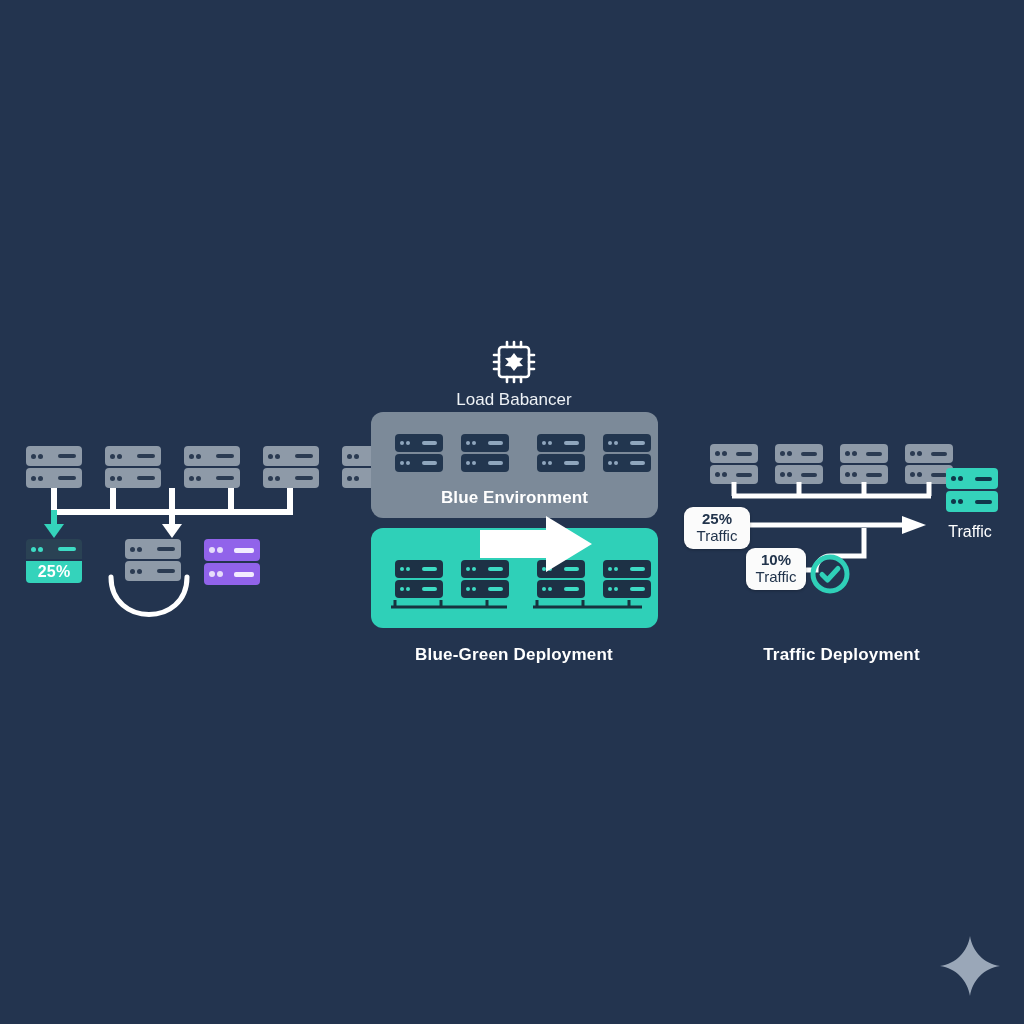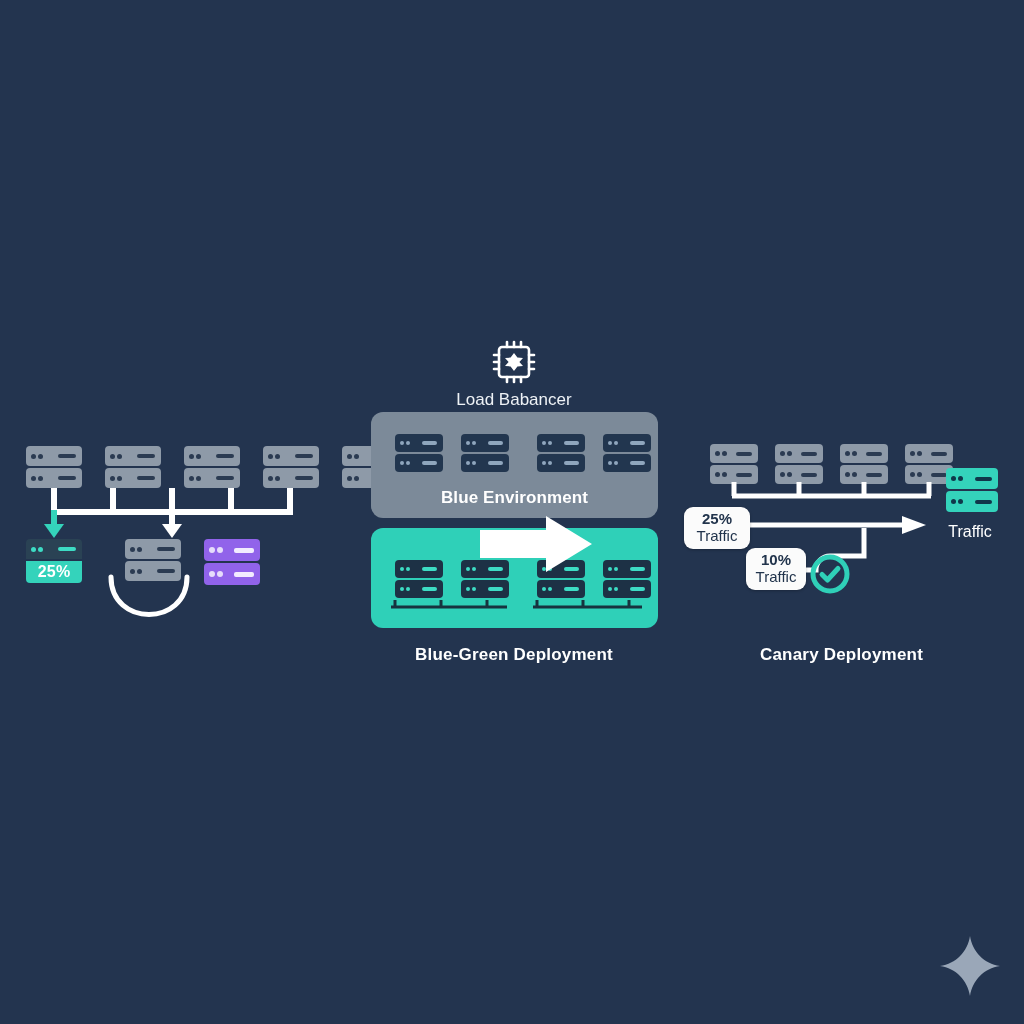--- a/index.html
+++ b/index.html
@@ -626,21 +626,21 @@
     <div class="abs traffic-chip" style="left:70px; top:118px; width:60px; height:42px;">
       <span class="pct">10%</span>
       <span class="word">Traffic</span>
     </div>
 
     <svg class="abs" style="left:132px; top:122px;" width="44" height="44" viewBox="0 0 44 44">
       <circle cx="22" cy="22" r="17" fill="none" stroke="#2fd0b8" stroke-width="5"></circle>
       <path d="M 14 22.5 L 19.5 28 L 30 16.5" fill="none" stroke="#2fd0b8" stroke-width="5" stroke-linecap="round" stroke-linejoin="round"></path>
     </svg>
 
-    <div class="abs section-title" style="left:0px; top:215px; width:331px;">Canary Deployment</div>
+    <div class="abs section-title" style="left:0px; top:215px; width:331px;">Traffic Deployment</div>
   </div>
 
   <svg class="abs" style="left:938px; top:934px;" width="64" height="64" viewBox="0 0 64 64">
     <path d="M 32 2
              C 34.5 18, 46 29.5, 62 32
              C 46 34.5, 34.5 46, 32 62
              C 29.5 46, 18 34.5, 2 32
              C 18 29.5, 29.5 18, 32 2 Z" fill="#9aa7b8"></path>
   </svg>
 

